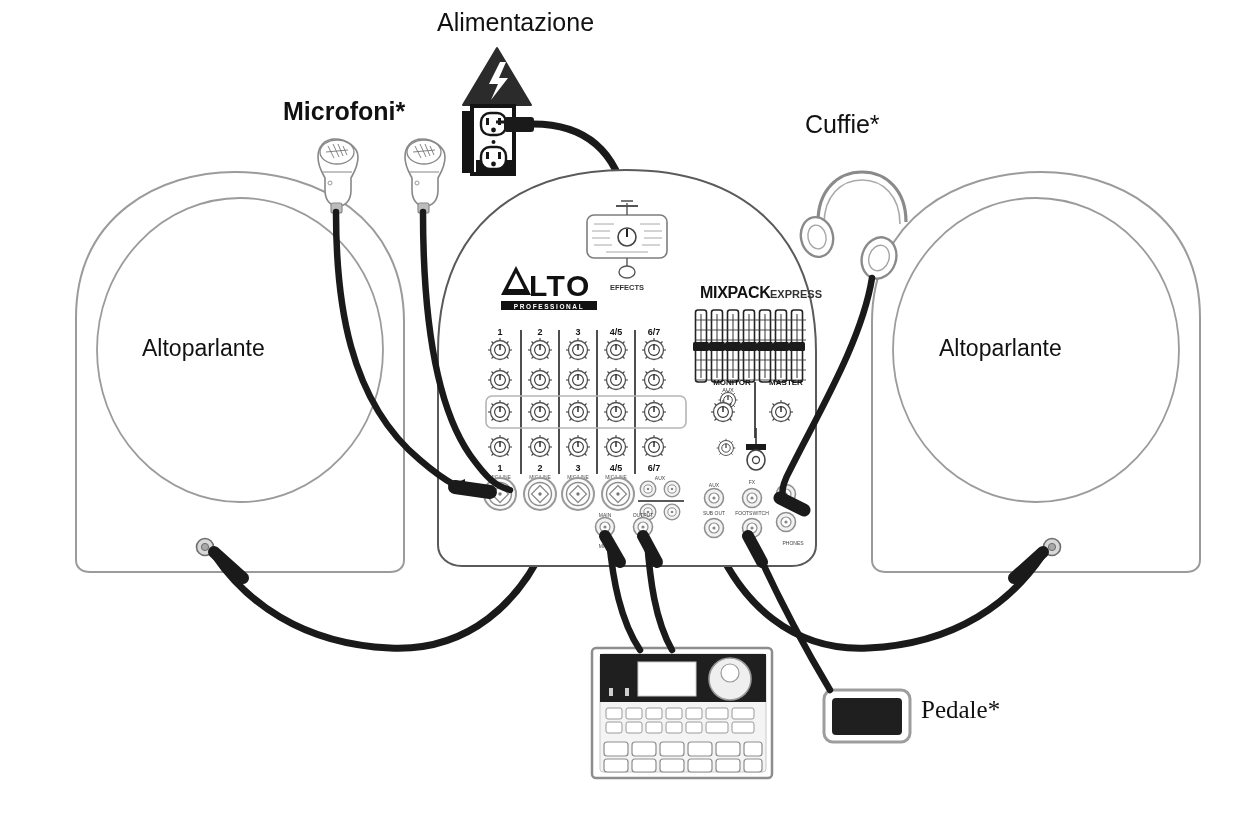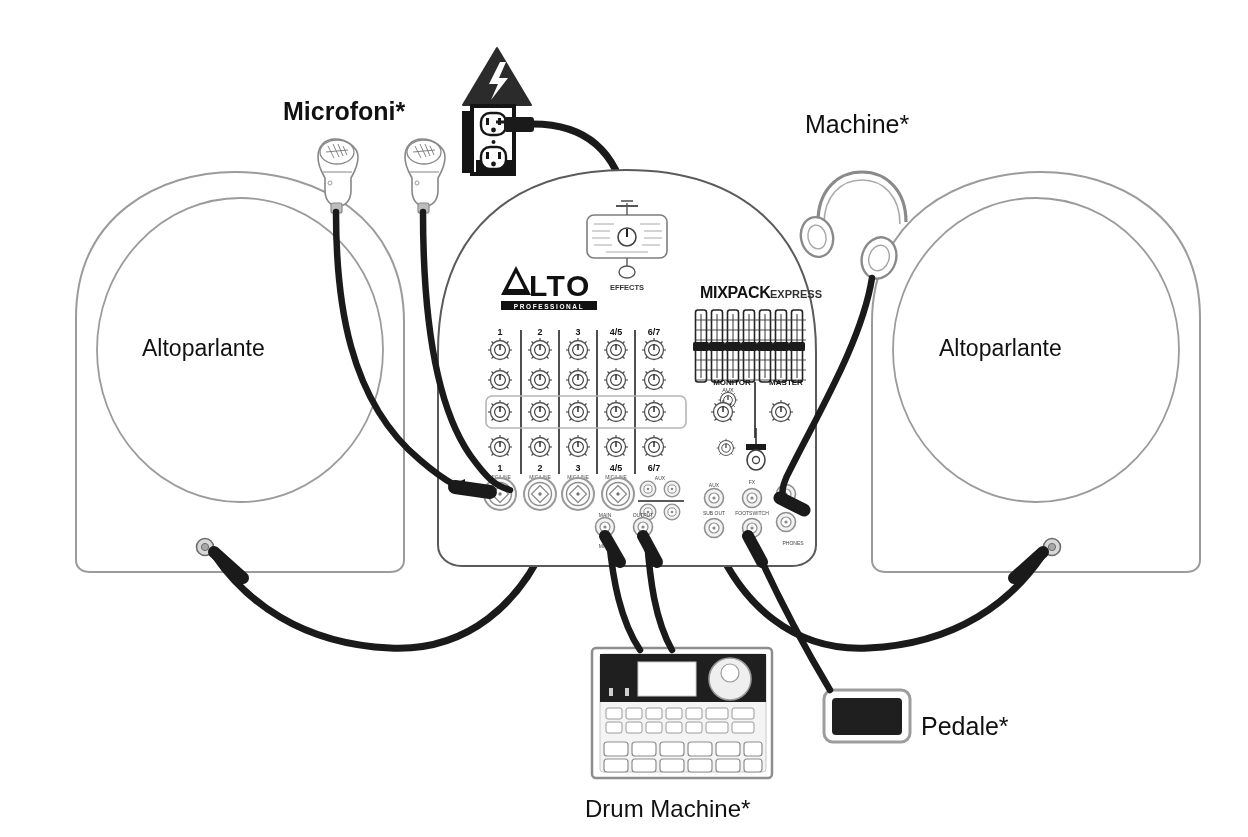--- a/index.html
+++ b/index.html
@@ -456,20 +456,20 @@
       <rect x="824" y="690" width="86" height="52" rx="9" fill="#ffffff" stroke="#9d9d9d" stroke-width="3"></rect>
       <rect x="832" y="698" width="70" height="37" rx="4" fill="#1f1f1f"></rect>
     </g>
     <g fill="none" stroke="#1a1a1a" stroke-linecap="round">
       <path d="M 752 540 C 770 580 800 640 830 690" stroke-width="6.5"></path>
       <path d="M 748 536 L 762 562" stroke-width="12"></path>
     </g>
 
   </svg>
 
+  <div class="lbl lbl-big" style="left:437px;top:8px;">Alimentazione</div>
   <div class="lbl lbl-big" style="left:283px;top:97px;font-weight:bold;">Microfoni*</div>
-  <div class="lbl lbl-big" style="left:805px;top:110px;">Machine*</div>
+  <div class="lbl lbl-big" style="left:805px;top:110px;">Cuffie*</div>
   <div class="lbl lbl-spk" style="left:142px;top:303px;">Altoparlante</div>
   <div class="lbl lbl-spk" style="left:939px;top:303px;">Altoparlante</div>
-  <div class="lbl lbl-big" style="left:921px;top:712px;">Pedale*</div>
-  <div class="lbl lbl-dm" style="left:585px;top:795px;">Drum Machine*</div>
+  <div class="lbl lbl-big" style="left:921px;top:696px;font-family:Liberation Serif, serif;">Pedale*</div>
 
 </div>
 
 </body></html>

